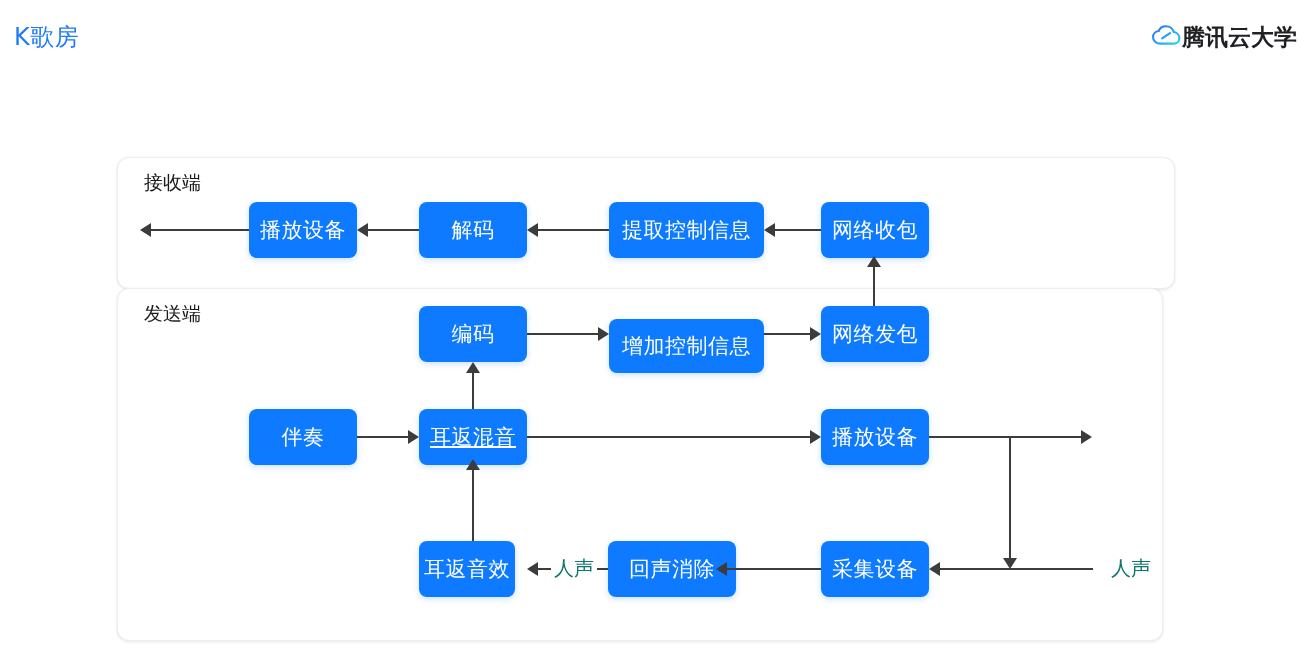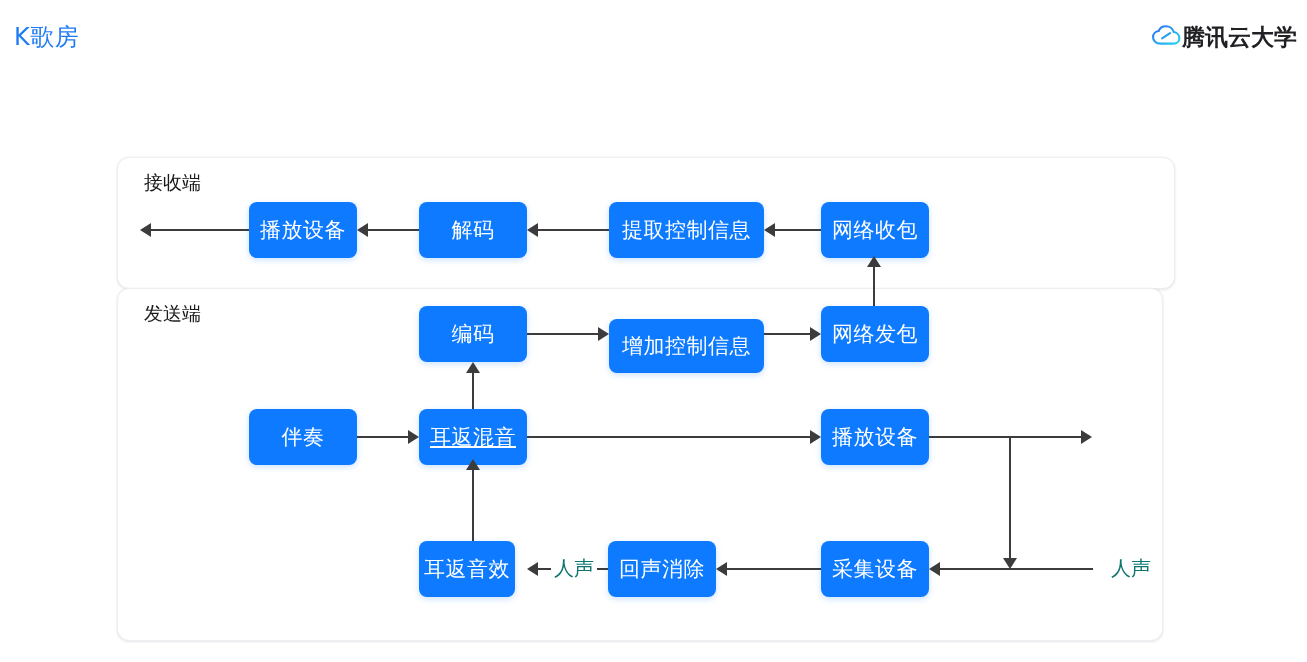--- a/index.html
+++ b/index.html
@@ -154,21 +154,21 @@
 
   <div class="node" style="left:419px; top:306px; width:108px; height:56px;">编码</div>
   <div class="node" style="left:609px; top:319px; width:155px; height:54px;">增加控制信息</div>
   <div class="node" style="left:821px; top:306px; width:108px; height:56px;">网络发包</div>
 
   <div class="node" style="left:249px; top:409px; width:108px; height:56px;">伴奏</div>
   <div class="node" style="left:419px; top:409px; width:108px; height:56px;text-decoration:underline;">耳返混音</div>
   <div class="node" style="left:821px; top:409px; width:108px; height:56px;">播放设备</div>
 
   <div class="node" style="left:419px; top:541px; width:96px; height:56px;">耳返音效</div>
-  <div class="node" style="left:608px; top:541px; width:108px; height:56px;">回声消除</div>
+  <div class="node" style="left:608px; top:541px; width:128px; height:56px;">回声消除</div>
   <div class="node" style="left:821px; top:541px; width:108px; height:56px;">采集设备</div>
 
   <div class="edge-v" style="left:873px; top:266px; width:2px; height:40px;"></div>
   <div class="arrow arrow-up" style="left:867px; top:256px;"></div>
 
   <div class="edge-h" style="left:527px; top:333px; width:71px;"></div>
   <div class="arrow arrow-right" style="left:598px; top:327px;"></div>
 
   <div class="edge-h" style="left:764px; top:333px; width:46px;"></div>
   <div class="arrow arrow-right" style="left:810px; top:327px;"></div>

